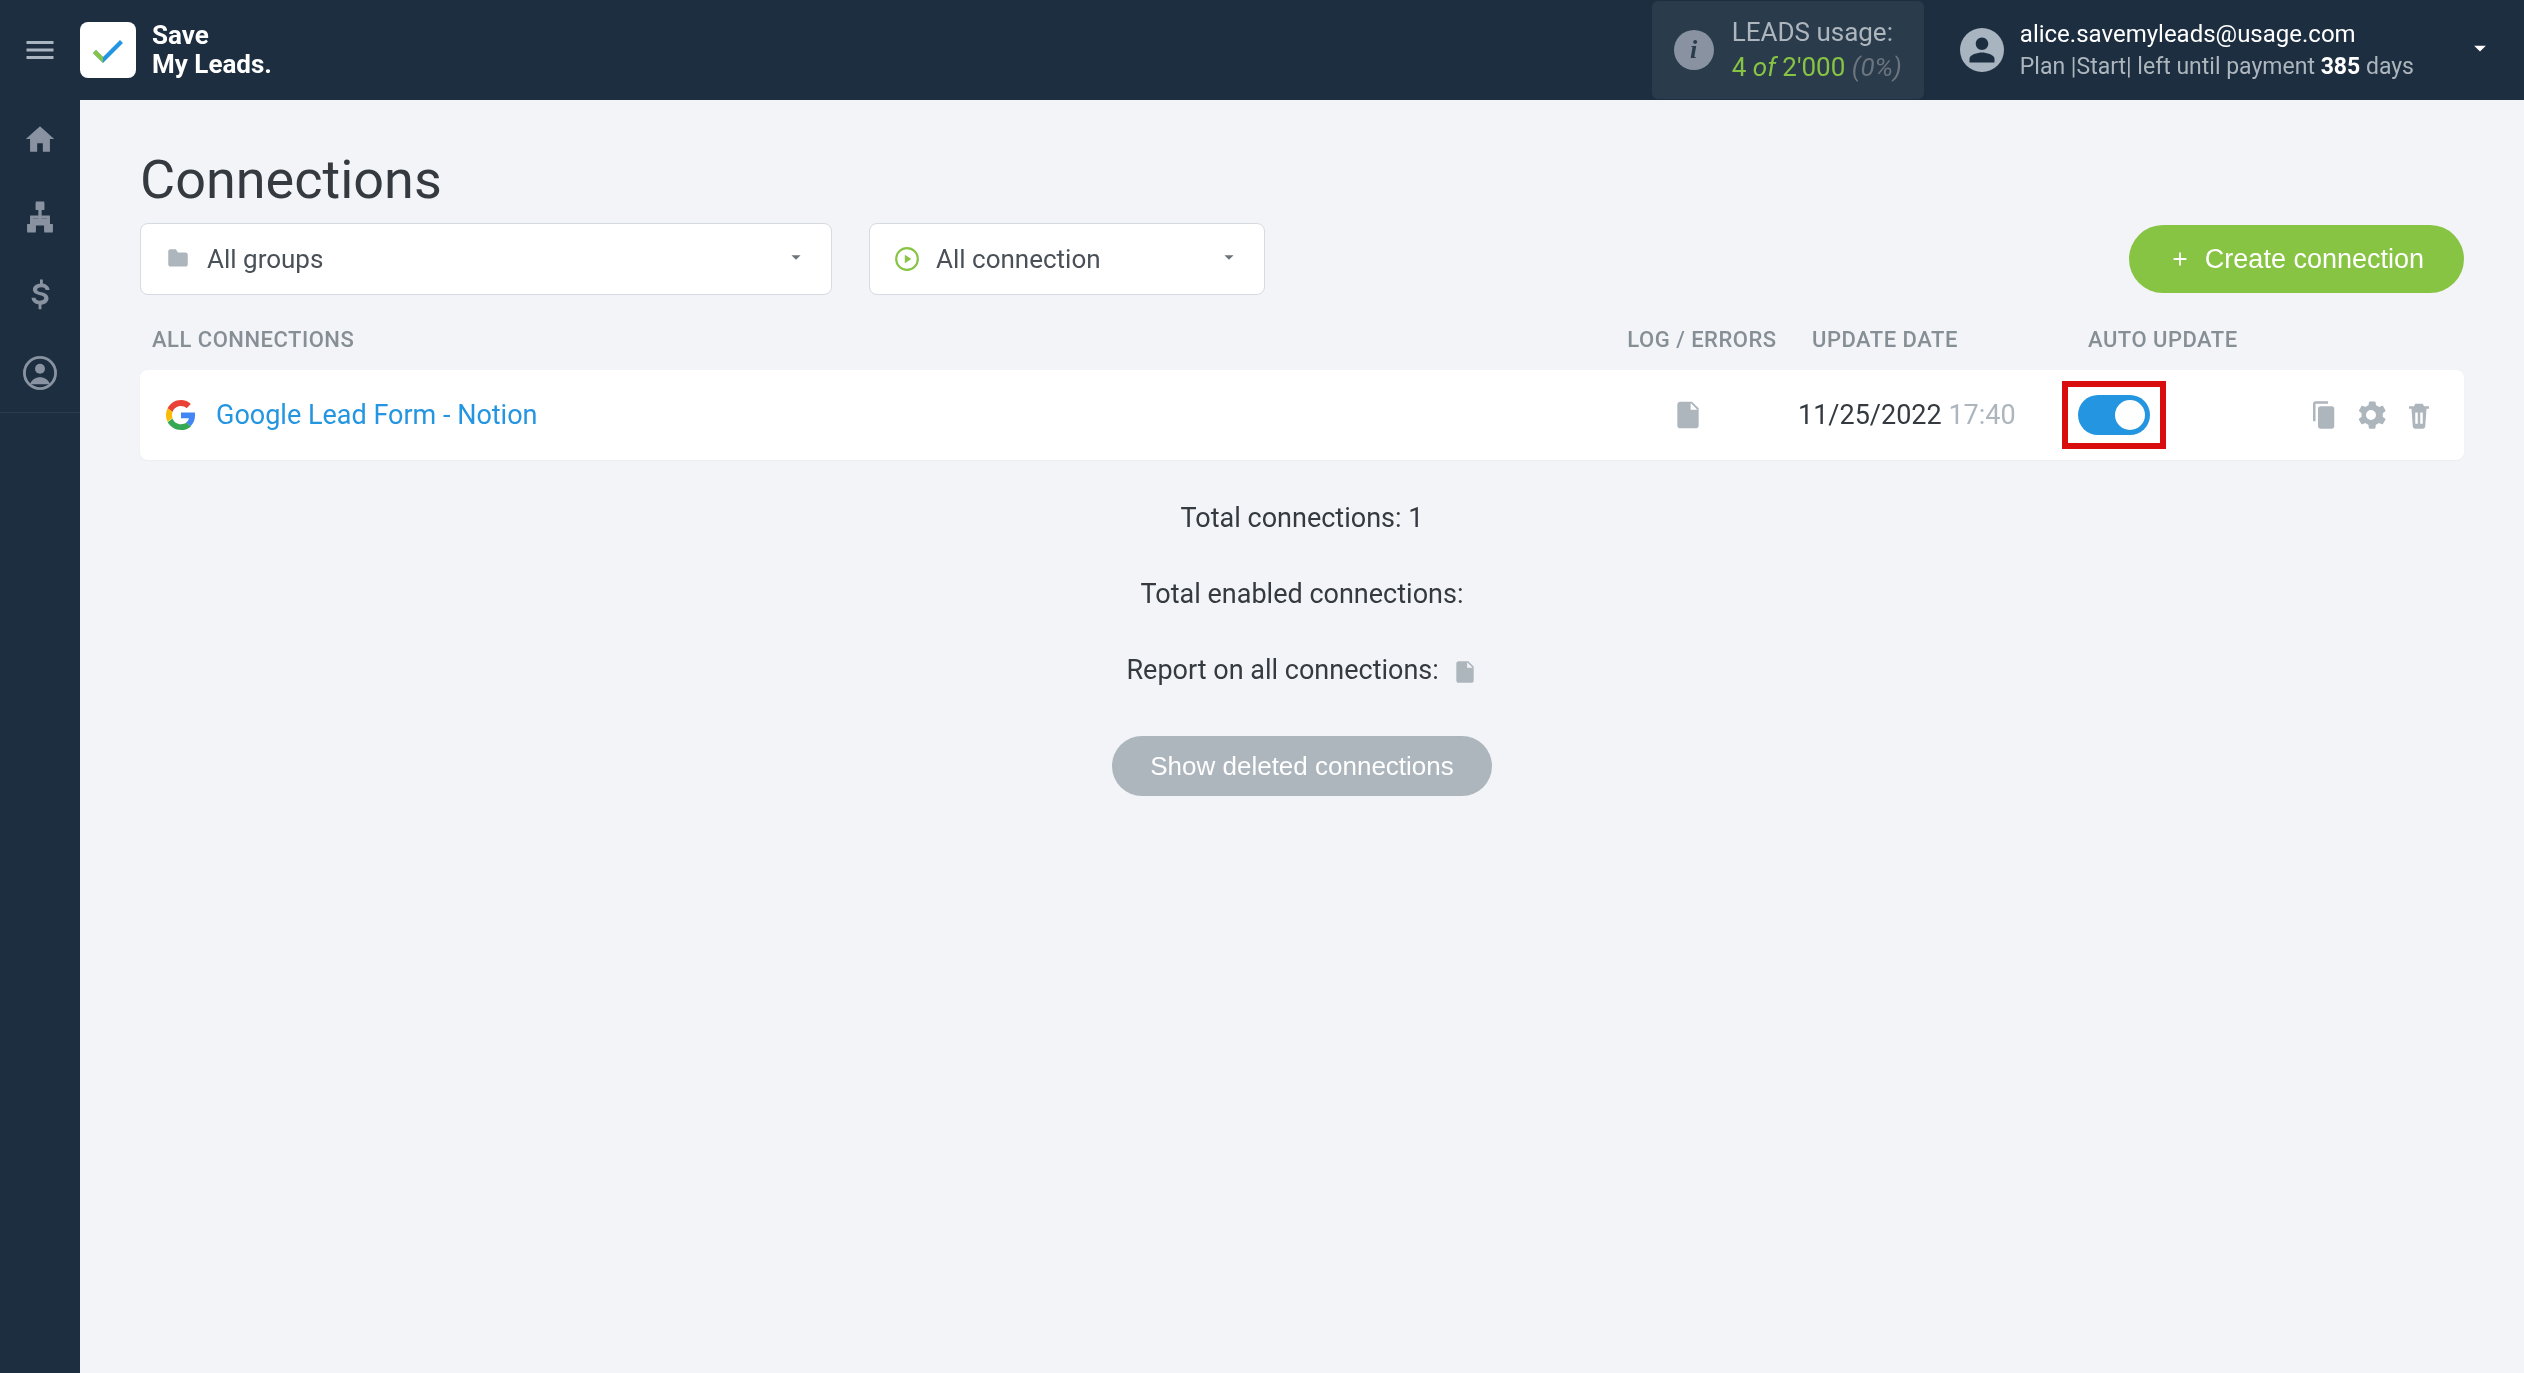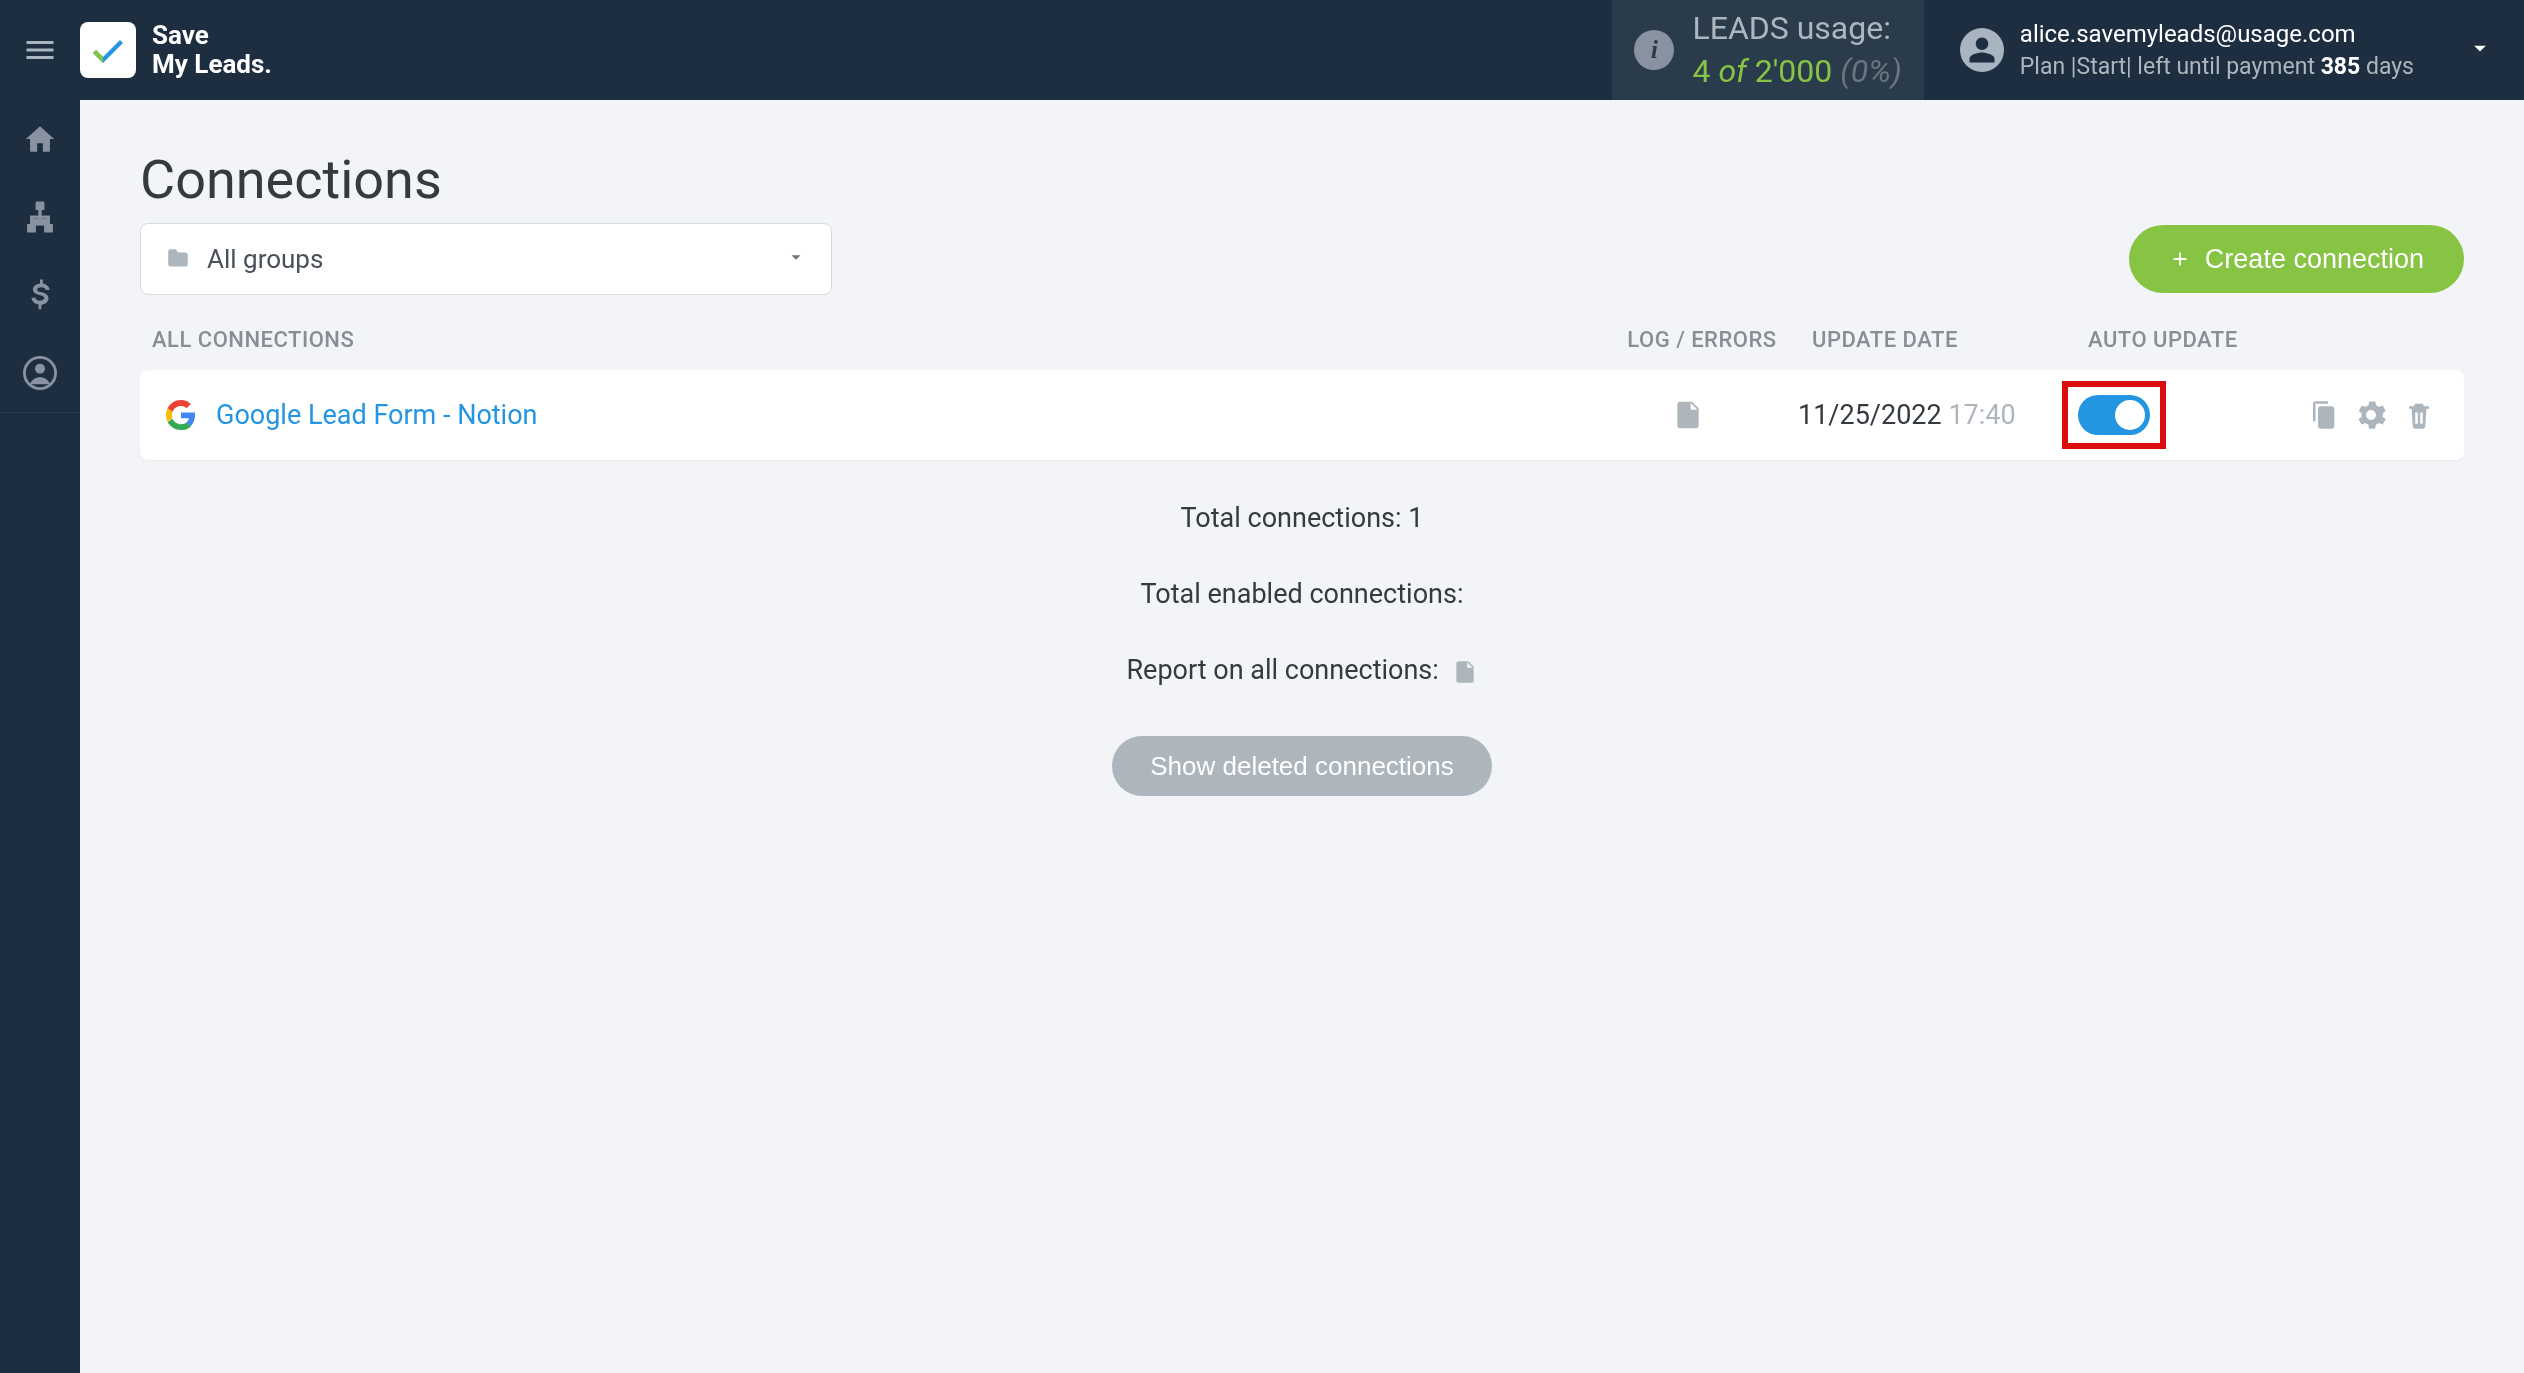--- a/index.html
+++ b/index.html
@@ -7,21 +7,21 @@
     
     .top-bar { height: 100px; background: #1c2e3f; display: flex; align-items: center; padding: 0 30px 0 0; color: #fff; }
     .hamburger { width: 80px; display: flex; align-items: center; justify-content: center; cursor: pointer; }
     .hamburger svg { width: 36px; height: 36px; fill: #a8b4c0; }
     .logo-box { width: 56px; height: 56px; background: #fff; border-radius: 8px; display: flex; align-items: center; justify-content: center; margin-right: 16px; }
     .logo-box svg { width: 40px; height: 40px; }
     .brand { font-size: 26px; font-weight: 700; line-height: 1.1; color: #fff; }
     .spacer { flex: 1; }
     .leads-usage { background: #2a3b4b; border-radius: 6px; padding: 14px 22px; display: flex; align-items: center; gap: 18px; margin-right: 36px; }
     .info-circle { width: 40px; height: 40px; background: #8892a0; border-radius: 50%; display: flex; align-items: center; justify-content: center; color: #2a3b4b; font-weight: 900; font-size: 26px; font-style: italic; font-family: Georgia, serif; }
-    .usage-text { font-size: 32px; line-height: 1.35; }
+    .usage-text { font-size: 26px; line-height: 1.35; }
     .usage-text .line1 { color: #adb5bd; }
     .usage-num { color: #87c444; }
     .usage-of { color: #87c444; font-style: italic; }
     .usage-pct { color: #6c757d; font-style: italic; }
     .user-block { display: flex; align-items: center; gap: 16px; }
     .user-avatar { width: 44px; height: 44px; background: #a8b4c0; border-radius: 50%; display: flex; align-items: center; justify-content: center; }
     .user-avatar svg { width: 30px; height: 30px; fill: #1c2e3f; }
     .user-text { font-size: 24px; line-height: 1.35; }
     .user-email { color: #fff; }
     .user-plan { color: #adb5bd; font-size: 23px; }
@@ -172,20 +172,32 @@
         <span class="left-icon">
           <svg viewBox="0 0 24 24" fill="#adb5bd">
               <path d="M3 5c0-1 .8-2 2-2h5l2 3h7c1 0 2 1 2 2v9c0 1-1 2-2 2H5c-1 0-2-1-2-2V5z"></path>
             </svg>
         </span>
         <span>All groups</span>
         <span class="chevron"><svg viewBox="0 0 24 24">
               <path d="M7 10l5 5 5-5z"></path>
             </svg></span>
       </div>
+      <div class="dropdown status">
+        <span class="left-icon">
+          <svg viewBox="0 0 24 24">
+              <circle cx="12" cy="12" r="10" fill="none" stroke="#87c444" stroke-width="2"></circle>
+              <path d="M10 8l6 4-6 4V8z" fill="#87c444"></path>
+            </svg>
+        </span>
+        <span>All connection</span>
+        <span class="chevron"><svg viewBox="0 0 24 24">
+              <path d="M7 10l5 5 5-5z"></path>
+            </svg></span>
+      </div>
       <button class="create-btn">
         <svg viewBox="0 0 24 24">
             <path d="M11 5h2v6h6v2h-6v6h-2v-6H5v-2h6z"></path>
           </svg>
         <span>Create connection</span>
       </button>
     </div>
 
     <div class="list-header">
       <div class="col-name">ALL CONNECTIONS</div>

